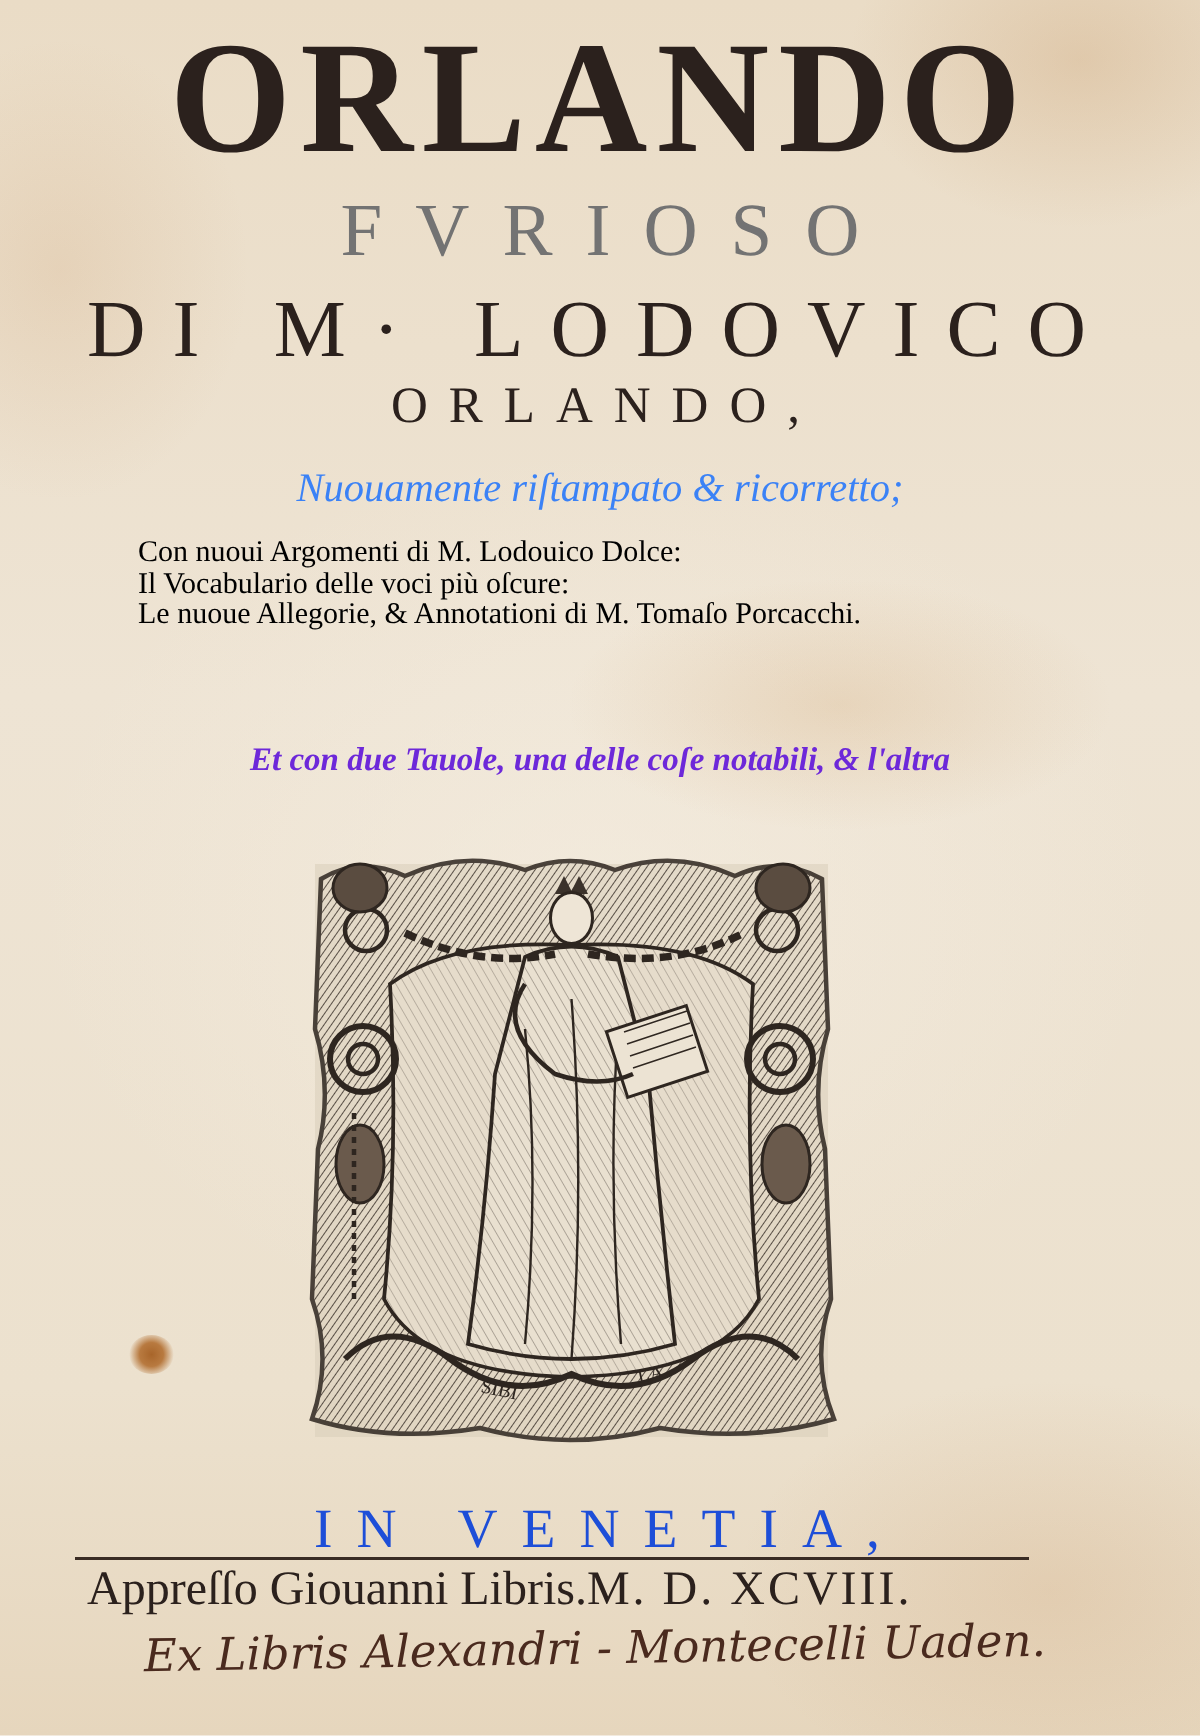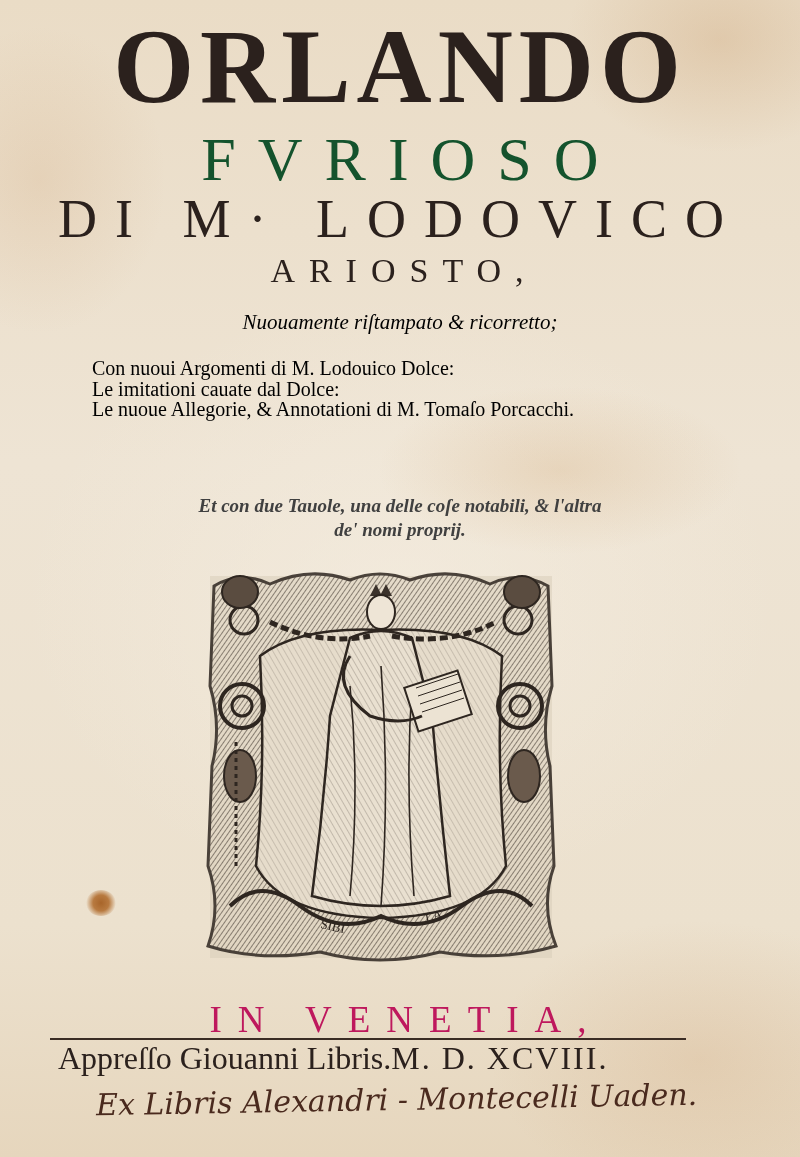--- a/index.html
+++ b/index.html
@@ -17,44 +17,44 @@
     font-family: "Liberation Serif", "DejaVu Serif", serif;
   }
   .abs { position: absolute; }
   .center { left: 0; right: 0; text-align: center; white-space: nowrap; }
 
   .title1 {
     top: 14px; font-size: 104px; letter-spacing: 6px; font-weight: bold;
     color: #2b211d; line-height: 1; transform: scaleY(1.02);
   }
   .title2 {
-    top: 128px; font-size: 62px; letter-spacing: 22px; color: #14532d;
+    top: 128px; font-size: 50px; letter-spacing: 22px; color: #737373;
     line-height: 1; padding-left: 22px;
   }
   .title3 {
     top: 192px; font-size: 54px; letter-spacing: 18px; color: #2b211d;
     line-height: 1; padding-left: 0;
   }
   .title4 {
     top: 254px; font-size: 34px; letter-spacing: 14px; color: #2b211d;
     line-height: 1; padding-left: 8px;
   }
   .subtitle {
-    top: 310px; font-size: 21px; font-style: italic; color: #000000;
+    top: 310px; font-size: 27px; font-style: italic; color: #3b82f6;
   }
   .contents {
     left: 92px; top: 358px; font-size: 20px; line-height: 20.5px; color: #000000;
   }
   .contents div { white-space: nowrap; }
   .tables {
-    top: 494px; font-size: 19px; font-style: italic; font-weight: bold;
-    color: #404040; line-height: 24px;
+    top: 494px; font-size: 22px; font-style: italic; font-weight: bold;
+    color: #6d28d9; line-height: 24px;
   }
   .venetia {
-    top: 998px; font-size: 37px; letter-spacing: 16px; color: #be185d; padding-left: 12px;
+    top: 998px; font-size: 37px; letter-spacing: 16px; color: #1d4ed8; padding-left: 12px;
   }
   .rule {
     left: 50px; top: 1038px; width: 636px; height: 2px; background: #3a2c24;
   }
   .imprint {
     top: 1040px; font-size: 32px; color: #2b211d; left: 58px; white-space: nowrap;
   }
   .imprint .year { letter-spacing: 2px; }
   .provenance {
     left: 96px; top: 1082px; font-size: 30px; font-style: italic; color: #4a2a1e;
@@ -68,33 +68,32 @@
     left: 86px; top: 890px; width: 30px; height: 26px; border-radius: 50%;
     background: radial-gradient(circle, #a8652a 0%, #b87a40 40%, rgba(200,140,80,0) 75%);
   }
 </style>
 </head>
 <body>
 
 <div class="abs center title1">ORLANDO</div>
 <div class="abs center title2">FVRIOSO</div>
 <div class="abs center title3">DI M· LODOVICO</div>
-<div class="abs center title4">ARIOSTO,</div>
+<div class="abs center title4">ORLANDO,</div>
 
 <div class="abs center subtitle">Nuouamente riſtampato &amp; ricorretto;</div>
 
 <div class="abs contents">
   <div>Con nuoui Argomenti di M. Lodouico Dolce:</div>
-  <div>Le imitationi cauate dal Dolce:</div>
+  <div>Il Vocabulario delle voci più oſcure:</div>
   <div>Le nuoue Allegorie, &amp; Annotationi di M. Tomaſo Porcacchi.</div>
 </div>
 
 <div class="abs center tables">
   <div>Et con due Tauole, una delle coſe notabili, &amp; l'altra</div>
-  <div>de' nomi proprij.</div>
 </div>
 
 <svg class="abs woodcut" viewBox="0 0 362 402" xmlns="http://www.w3.org/2000/svg">
   <defs>
     <pattern id="hatch" width="4" height="4" patternUnits="userSpaceOnUse" patternTransform="rotate(35)">
       <line x1="0" y1="0" x2="0" y2="4" stroke="#3b322b" stroke-width="1.3"></line>
     </pattern>
     <pattern id="hatch2" width="5" height="5" patternUnits="userSpaceOnUse" patternTransform="rotate(-30)">
       <line x1="0" y1="0" x2="0" y2="5" stroke="#3b322b" stroke-width="1"></line>
     </pattern>

